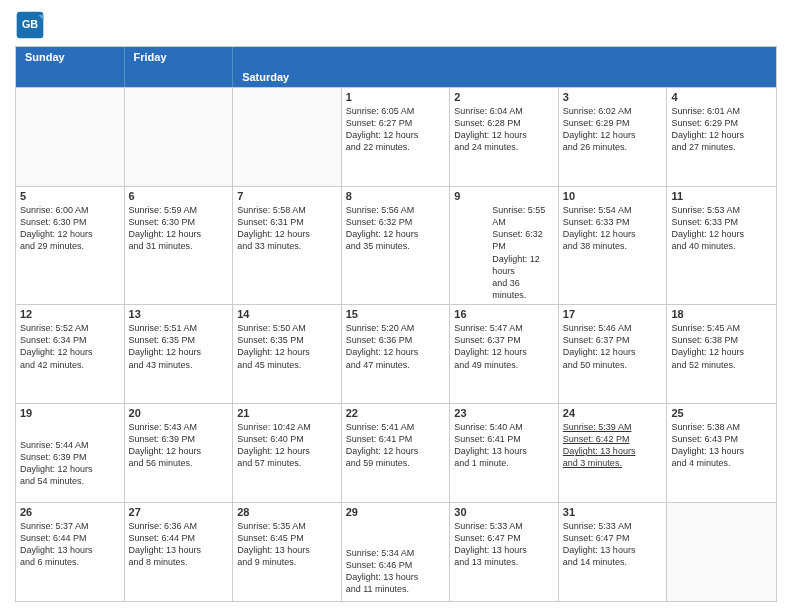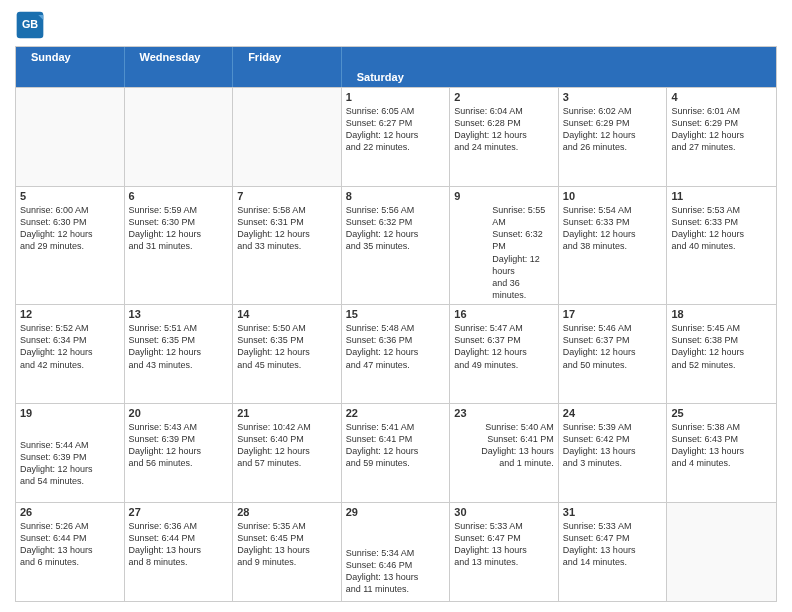--- a/index.html
+++ b/index.html
@@ -61,21 +61,21 @@
     }
     .cal-header {
       display: grid;
       grid-template-columns: repeat(7, 1fr);
       background: #2a6ebb;
     }
     .cal-header-cell {
       color: #fff;
       font-size: 11px;
       font-weight: bold;
-      padding: 4px 15px;
+      padding: 4px 9px;
       text-align: left;
       border-right: 1px solid #5090cc;
     }
     .cal-header-cell:last-child { border-right: none; margin-top: 20px; }
     .cal-body {
       flex: 1;
       display: flex;
       flex-direction: column;
     }
     .cal-row {
@@ -125,21 +125,20 @@
     </div>
     <div class="title-block">
       <div class="month-title"></div>
       <div class="location"></div>
     </div>
   </div>
 
   <div class="calendar">
     <div class="cal-header">
     <div class="cal-header-cell">Sunday</div>
-        <div class="cal-header-cell">Wednesday</div>
         <div class="cal-header-cell">Friday</div>
         <div class="cal-header-cell">Saturday</div>
       </div>
     <div class="cal-body">
     <div class="cal-row">
           <div class="cal-cell empty"></div>
           <div class="cal-cell empty"></div>
           <div class="cal-cell empty"></div>
           <div class="cal-cell">
             <span class="day-num">1</span>
@@ -238,21 +237,21 @@
           </div>
           <div class="cal-cell">
             <span class="day-num">14</span>
             <div class="cell-info" style="white-space: pre-line;">Sunrise: 5:50 AM
 Sunset: 6:35 PM
 Daylight: 12 hours
 and 45 minutes.</div>
           </div>
           <div class="cal-cell">
             <span class="day-num">15</span>
-            <div class="cell-info" style="white-space: pre-line;">Sunrise: 5:48 AM
+            <div class="cell-info" style="white-space: pre-line;">Sunrise: 5:20 AM
 Sunset: 6:36 PM
 Daylight: 12 hours
 and 47 minutes.</div>
           </div>
           <div class="cal-cell">
             <span class="day-num">16</span>
             <div class="cell-info" style="white-space: pre-line;">Sunrise: 5:47 AM
 Sunset: 6:37 PM
 Daylight: 12 hours
 and 49 minutes.</div>
@@ -296,44 +295,44 @@
           </div>
           <div class="cal-cell">
             <span class="day-num">22</span>
             <div class="cell-info" style="white-space: pre-line;">Sunrise: 5:41 AM
 Sunset: 6:41 PM
 Daylight: 12 hours
 and 59 minutes.</div>
           </div>
           <div class="cal-cell">
             <span class="day-num">23</span>
-            <div class="cell-info" style="white-space: pre-line; text-align: right;">Sunrise: 5:40 AM
+            <div class="cell-info" style="white-space: pre-line;">Sunrise: 5:40 AM
 Sunset: 6:41 PM
 Daylight: 13 hours
 and 1 minute.</div>
           </div>
           <div class="cal-cell">
             <span class="day-num">24</span>
-            <div class="cell-info" style="white-space: pre-line;">Sunrise: 5:39 AM
+            <div class="cell-info" style="white-space: pre-line; text-decoration: underline;">Sunrise: 5:39 AM
 Sunset: 6:42 PM
 Daylight: 13 hours
 and 3 minutes.</div>
           </div>
           <div class="cal-cell">
             <span class="day-num">25</span>
             <div class="cell-info" style="white-space: pre-line;">Sunrise: 5:38 AM
 Sunset: 6:43 PM
 Daylight: 13 hours
 and 4 minutes.</div>
           </div>
         </div>
         <div class="cal-row">
           <div class="cal-cell">
             <span class="day-num">26</span>
-            <div class="cell-info" style="white-space: pre-line;">Sunrise: 5:26 AM
+            <div class="cell-info" style="white-space: pre-line;">Sunrise: 5:37 AM
 Sunset: 6:44 PM
 Daylight: 13 hours
 and 6 minutes.</div>
           </div>
           <div class="cal-cell">
             <span class="day-num">27</span>
             <div class="cell-info" style="white-space: pre-line;">Sunrise: 6:36 AM
 Sunset: 6:44 PM
 Daylight: 13 hours
 and 8 minutes.</div>

